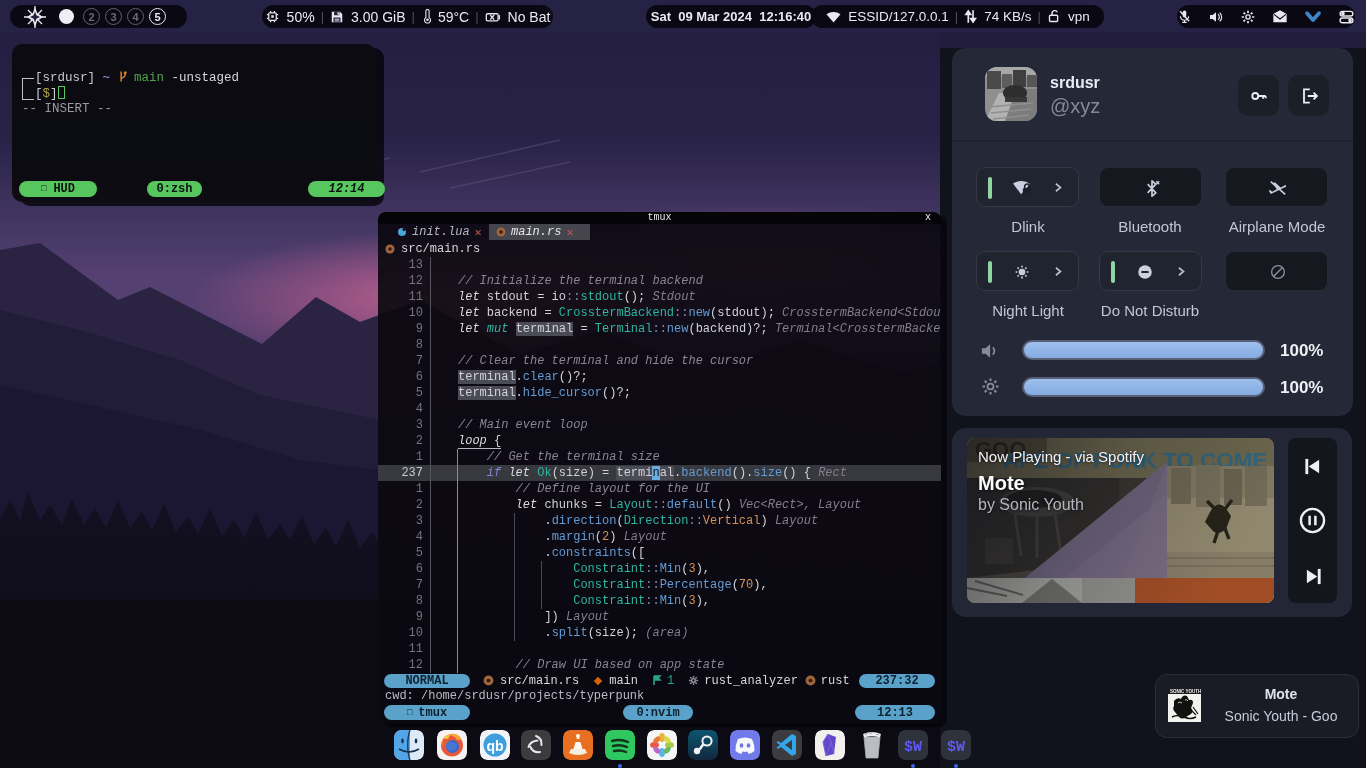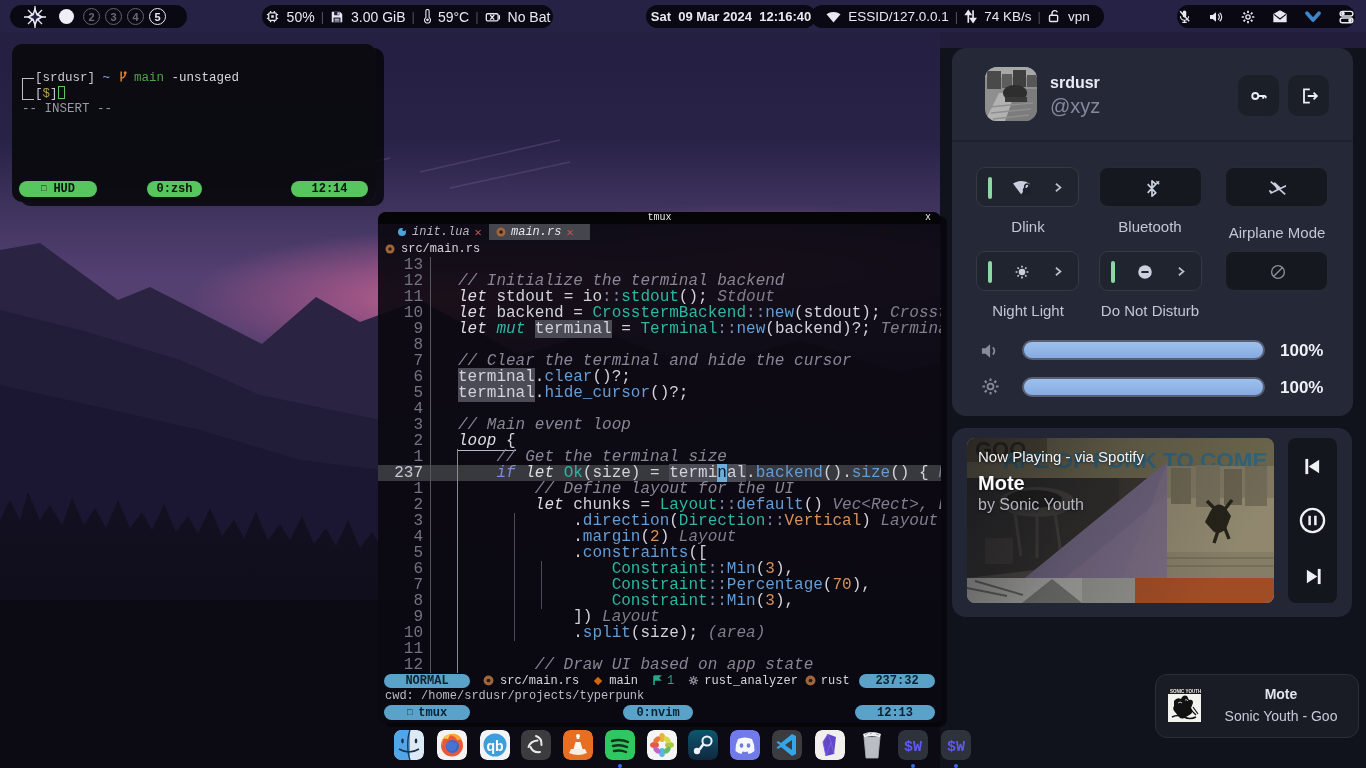--- a/index.html
+++ b/index.html
@@ -28,21 +28,21 @@
   .gpill { position:absolute; top:137px; height:16px; background:#57c65e; border-radius:8px;
            color:#0c1410; font-family:"Liberation Mono",monospace; font-size:12px; font-weight:bold;
            display:flex; align-items:center; justify-content:center; }
 
   
   #editor { left:378px; top:188px; width:563px; height:511px; background:rgba(11,9,16,0.92);
             border-radius:8px; box-shadow:6px 4px 0 rgba(4,4,8,0.75);margin-top:24px; }
   #editor .titlebar { position:absolute; left:0; top:0; width:100%; height:12px; background:#050507;
             border-radius:8px 8px 0 0; color:#e8e8ea; font-size:10px; }
   .code { position:absolute; left:0; top:45px; width:563px; font-family:"Liberation Mono",monospace;
-          font-size:16px; line-height:16px; color:#d2d2d8; }
+          font-size:12px; line-height:16px; color:#d2d2d8; }
   .cl { height:16px; position:relative; white-space:pre; }
   .ln { display:inline-block; width:45px; text-align:right; color:#73737f; }
   .cm { color:#8a8595; font-style:italic; }
   .hint { color:#827e8e; font-style:italic; }
   .ty { color:#2fb5a2; }
   .fn { color:#649cd4; }
   .nu { color:#d4915a; }
   .pu { color:#8289b0; }
   .hl { background:#4b4b55; }
   .ct { margin-left:35px; }
@@ -212,21 +212,21 @@
 <div id="term" class="abs">
   <div class="abs" style="left:10px;top:34px;width:12px;height:22px;border:1.5px solid #c0c0c8;border-right:none;background:transparent"></div>
   <pre><span style="display:inline-block;width:13px"></span><span style="color:#c9c9d2">[srdusr]</span> <span style="color:#8fa3e8">~</span> <svg width="9" height="13" viewBox="0 0 10 14" style="vertical-align:-2px">
         <path d="M3.5 1.5 v11 M3.5 9 c4.5 0 4.5 -5 4.5 -5" stroke="#d9822b" stroke-width="1.7" fill="none"></path>
         <circle cx="8" cy="2.8" r="1.7" fill="#d9822b"></circle>
       </svg> <span style="color:#4fa348">main</span> -unstaged
 <span style="display:inline-block;width:13px"></span><span style="color:#c9c9d2">[</span><span style="color:#b5a642">$</span><span style="color:#c9c9d2">]</span><span style="display:inline-block;width:7px;height:13px;border:1.5px solid #57c65e;vertical-align:-2px"></span>
 <span style="color:#9a9aa2">-- INSERT --</span></pre>
   <div class="gpill" style="left:7px; width:78px;"><span style="font-size:9px;margin-right:7px">□</span>HUD</div>
   <div class="gpill" style="left:135px; width:55px;">0:zsh</div>
-  <div class="gpill" style="left:279px; width:77px;">12:14</div>
+  <div class="gpill" style="left:296px; width:77px;font-style:italic;">12:14</div>
 </div>
 <div id="editor" class="abs" style="overflow:hidden">
   <div class="titlebar">
       <span style="position:absolute;left:0;width:100%;text-align:center;top:0px;font-family:'Liberation Mono',monospace">tmux</span>
       <span style="position:absolute;right:10px;top:0px;font-family:'Liberation Mono',monospace">x</span>
     </div>
 
   <div class="abs mono" style="left:0;top:12px;height:16px;width:563px;font-size:12px;font-style:italic;">
     <span class="abs" style="left:14px;top:0;width:96px;height:16px;display:flex;align-items:center;color:#b6b6c0;">
       <svg width="10" height="10" viewBox="0 0 10 10" style="margin:0 5px 0 5px">
@@ -365,21 +365,21 @@
     </svg>
   </div>
   <div class="togbtn off" style="left:273px;top:119px;">
     <svg class="abs" style="left:41px;top:11px" width="22" height="18" viewBox="0 0 24 20">
       <path d="M21 8.5 l-6 1.5 -5 -7 -2.3 0.6 2.6 7.6 -5.5 1.4 -1.8 -2.2 -1.7 0.4 1.5 4.2 16.8 -4.1 a1.55 1.55 0 00 1.4 -2.4 Z" fill="#c9cede" transform="rotate(-12 12 10)"></path>
       <path d="M4 3l16 14" stroke="#c9cede" stroke-width="1.9"></path>
     </svg>
   </div>
   <div class="toglabel" style="left:6px;top:170px;">Dlink</div>
   <div class="toglabel" style="left:128px;top:170px;">Bluetooth</div>
-  <div class="toglabel" style="left:255px;top:176px;">Airplane Mode</div>
+  <div class="toglabel" style="left:255px;top:170px;">Airplane Mode</div>
 
   <div class="togbtn on" style="left:24px;top:203px;">
     <div class="greenbar"></div>
     <svg class="abs" style="left:36px;top:11px" width="18" height="18" viewBox="0 0 24 24" fill="none" stroke="#c9cede" stroke-width="2">
       <circle cx="12" cy="12" r="3.4" fill="#c9cede"></circle>
       <path d="M12 3.5v2.4M12 18.1v2.4M3.5 12h2.4M18.1 12h2.4M6 6l1.7 1.7M16.3 16.3L18 18M18 6l-1.7 1.7M7.7 16.3L6 18" stroke-width="2.2"></path>
     </svg>
     <svg class="abs" style="left:76px;top:13px" width="10" height="13" viewBox="0 0 12 14">
         <path d="M3.5 2.5l5.5 4.5-5.5 4.5" stroke="#b9bece" stroke-width="2" fill="none"></path>
       </svg>

